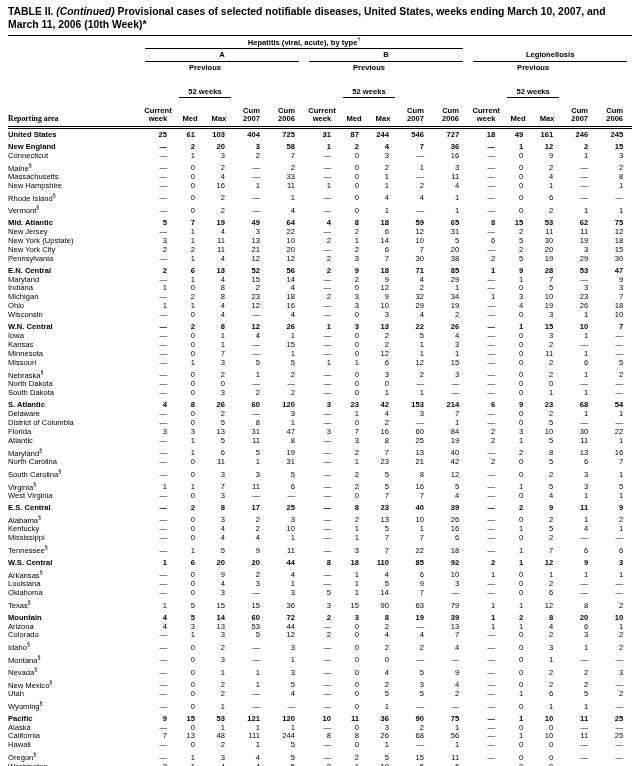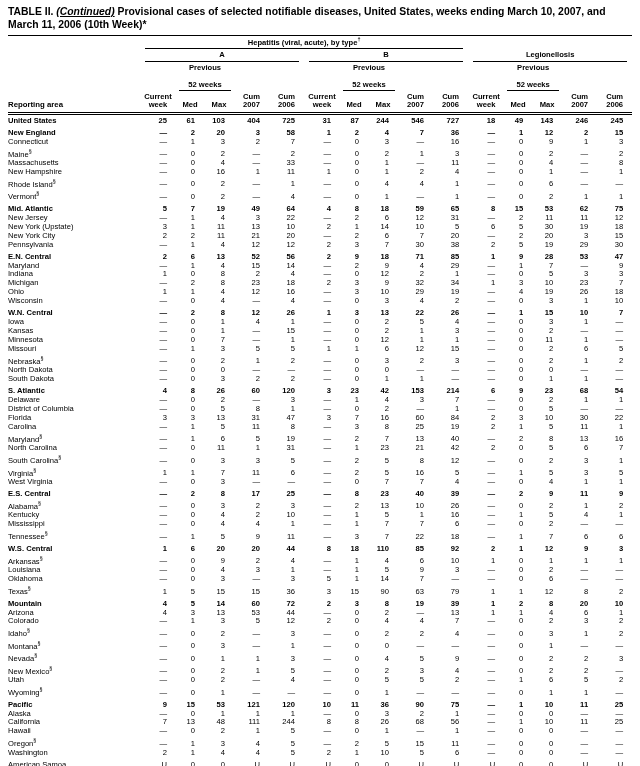--- a/index.html
+++ b/index.html
@@ -4,34 +4,34 @@
 <style>
   html,body { margin:0; padding:0; background:#fff; }
   body {
     width:640px; height:766px; overflow:hidden;
     font-family:"Liberation Sans", sans-serif; color:#000;
     -webkit-font-smoothing:antialiased;
   }
   .page { padding:5px 8px 0 8px; }
 
   .title { font-size:10.4px; font-weight:bold; line-height:1.28; letter-spacing:0; }
-  .title .cont { font-style:italic;text-decoration:underline; }
+  .title .cont { font-style:italic; }
 
   .top-rule { border-top:1.6px solid #000; margin-top:3px; }
 
   table { border-collapse:collapse; table-layout:fixed; width:624px; margin-top:0; }
   th, td { padding:0; }
 
   thead th {
     font-weight:bold; font-size:7.6px; line-height:1.12;
     vertical-align:bottom; text-align:center; padding-bottom:2px;
   }
-  thead th.area-h { text-align:left; vertical-align:bottom; font-size:7.8px; }
+  thead th.area-h { text-align:left; vertical-align:bottom; font-size:7.8px;font-family:Liberation Serif, serif; }
   thead .rule  { border-bottom:1px solid #000; padding-bottom:1.5px; margin:0 5px; }
-  thead .rule52{ border-bottom:1px solid #000; padding-bottom:1px; margin:8px 3px; }
+  thead .rule52{ border-bottom:1px solid #000; padding-bottom:1px; margin:15px 3px; }
   thead th.twoline { white-space:pre-line; }
   thead sup { font-size:5.5px; }
 
   tbody td {
     font-size:7.6px; line-height:8.9px; vertical-align:bottom;
   }
   tbody td.area { text-align:left; white-space:nowrap; overflow:hidden; }
   tbody td.num  { text-align:right; padding-right:9px; }
   tbody td sup  { font-size:5.3px; }
   tbody tr.bold td { font-weight:bold; }
@@ -139,21 +139,21 @@
           <td class="num">103</td>
           <td class="num">404</td>
           <td class="num">725</td>
           <td class="num">31</td>
           <td class="num">87</td>
           <td class="num">244</td>
           <td class="num">546</td>
           <td class="num">727</td>
           <td class="num">18</td>
           <td class="num">49</td>
-          <td class="num">143</td>
+          <td class="num">161</td>
           <td class="num">246</td>
           <td class="num">245</td>
         </tr>
         <tr class="bold gap">
           <td class="area">New England</td>
           <td class="num">—</td>
           <td class="num">2</td>
           <td class="num">20</td>
           <td class="num">3</td>
           <td class="num">58</td>
@@ -684,21 +684,21 @@
           <td class="num">16</td>
           <td class="num">60</td>
           <td class="num">84</td>
           <td class="num">2</td>
           <td class="num">3</td>
           <td class="num">10</td>
           <td class="num">30</td>
           <td class="num">22</td>
         </tr>
         <tr>
-          <td class="area">Carolina</td>
+          <td class="area">Atlantic</td>
           <td class="num">—</td>
           <td class="num">1</td>
           <td class="num">5</td>
           <td class="num">11</td>
           <td class="num">8</td>
           <td class="num">—</td>
           <td class="num">3</td>
           <td class="num">8</td>
           <td class="num">25</td>
           <td class="num">19</td>

